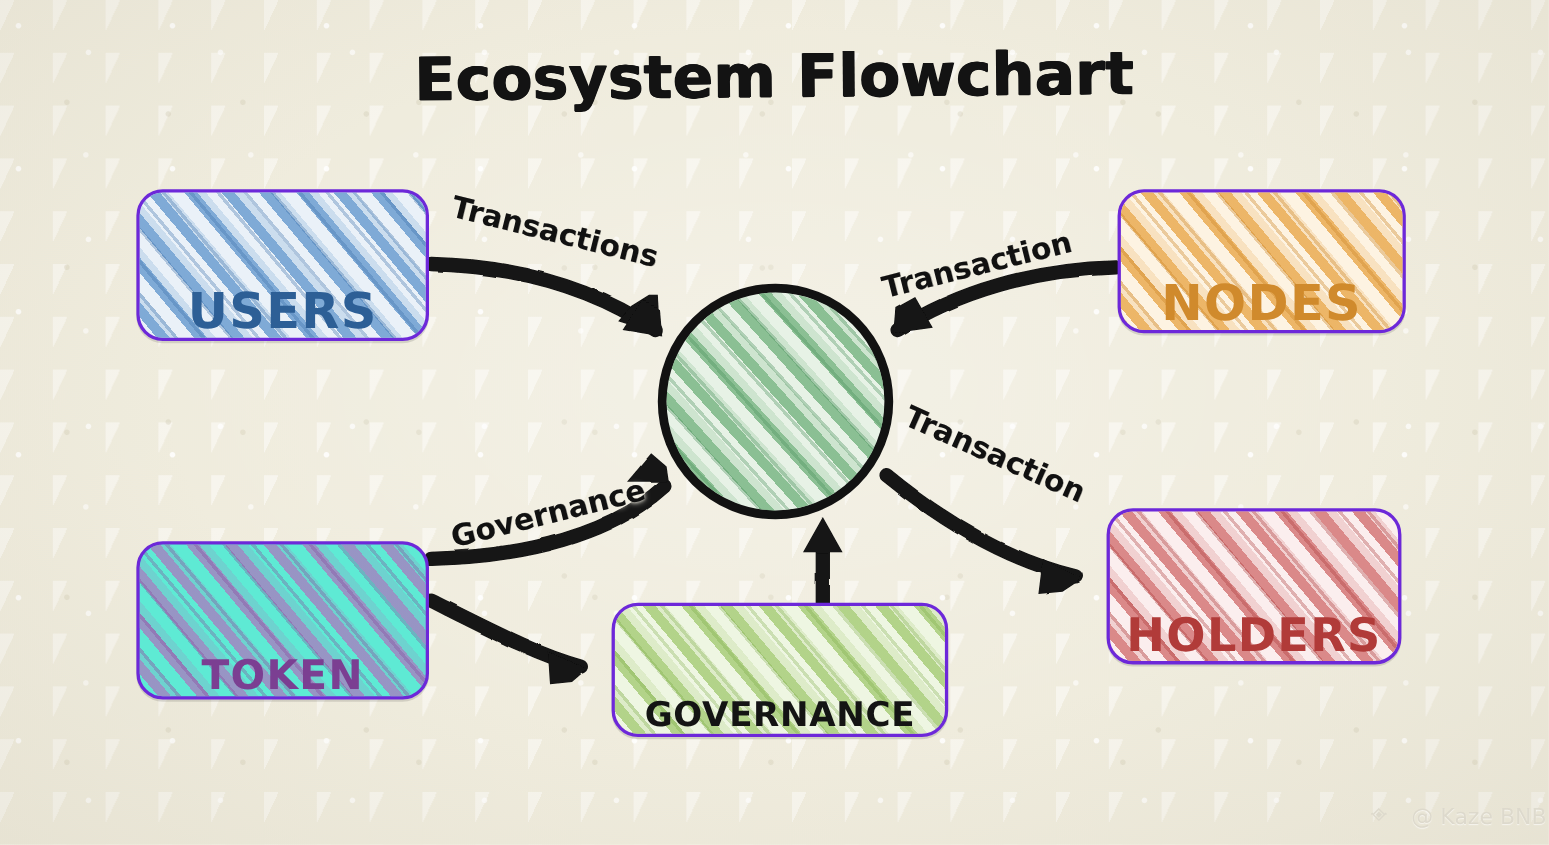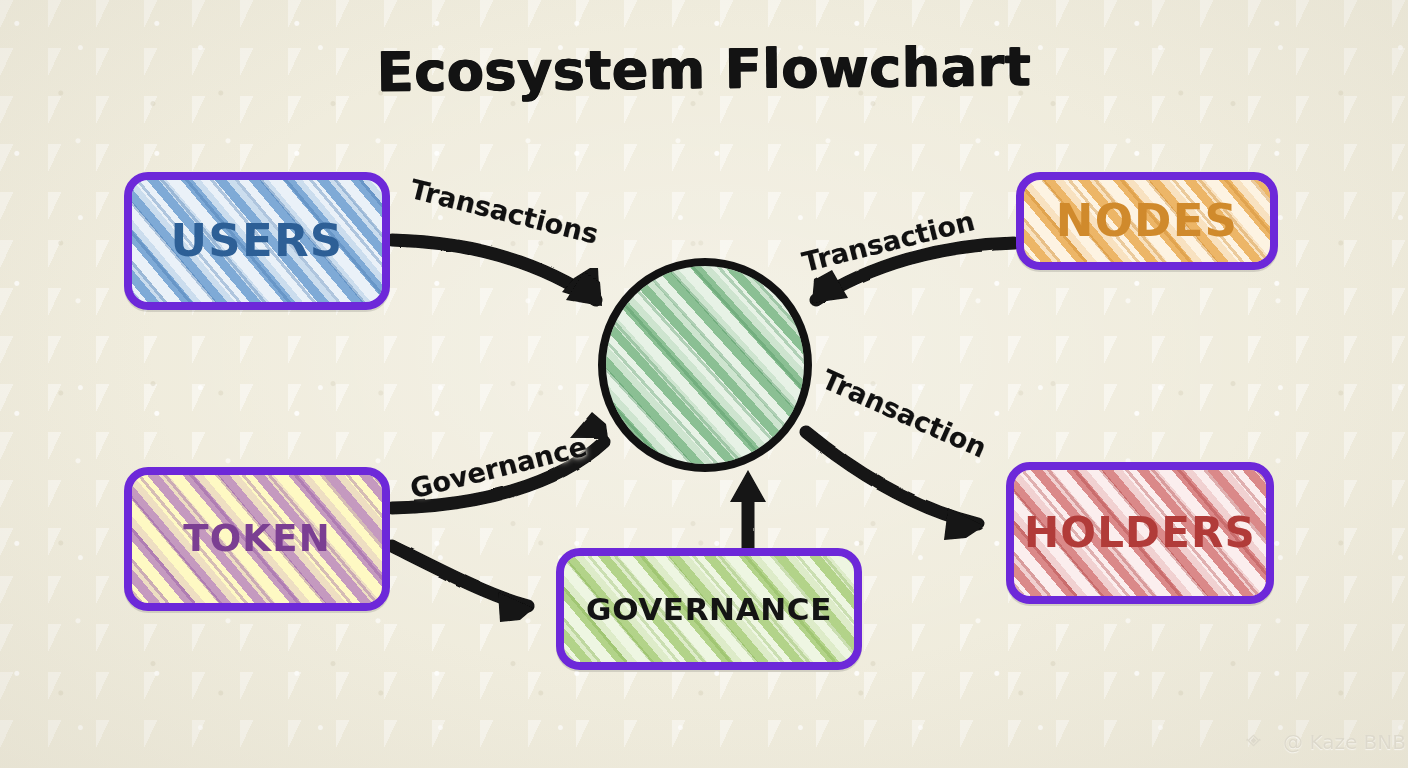--- a/index.html
+++ b/index.html
@@ -36,24 +36,24 @@
     font-family:"DejaVu Sans", sans-serif;
     font-size:54px;font-weight:700;letter-spacing:.5px;
     color:#131313;
     text-shadow:0.7px 0 0 #131313,-0.7px 0 0 #131313,0 0.6px 0 #131313;
     transform:rotate(-0.5deg);
     z-index:4;
   }
 
   .node{
     position:absolute;
-    border:8px solid #6d28d9;
+    border:3px solid #6d28d9;
     border-radius:24px;
     box-sizing:border-box;
-    display:flex;align-items:center;justify-content:center;
+    display:flex;align-items:flex-end;justify-content:center;
     text-align:center;
     overflow:hidden;
     z-index:4;
     box-shadow:0 2px 0 rgba(0,0,0,.12);
   }
   .node .lbl{
     position:relative;z-index:2;
     font-family:"DejaVu Sans", sans-serif;
     font-weight:700;
     line-height:1.06;
@@ -70,34 +70,34 @@
       rgba(255,255,255,0) 15px 26px);
     filter:blur(.35px);
   }
   #n-users .hatch::after{
     background:repeating-linear-gradient(50deg,
       rgba(60,112,170,.40) 0 3px, rgba(255,255,255,0) 3px 19px);
     opacity:.85;
   }
   #n-users .lbl{color:#2d5f96;font-size:45px;}
 
-  #n-nodes{left:1016px;top:172px;width:262px;height:98px;background:#fdf3e2;}
+  #n-nodes{left:1016px;top:172px;width:262px;height:131px;background:#fdf3e2;}
   #n-nodes .hatch::before{
     background:repeating-linear-gradient(50deg,
       rgba(232,166,73,.80) 0 9px, rgba(232,166,73,.22) 9px 16px,
       rgba(255,255,255,0) 16px 27px);
     filter:blur(.35px);
   }
   #n-nodes .hatch::after{
     background:repeating-linear-gradient(50deg,
       rgba(205,135,40,.38) 0 3px, rgba(255,255,255,0) 3px 20px);
   }
   #n-nodes .lbl{color:#d08a2c;font-size:45px;}
 
-  #n-token{left:124px;top:467px;width:266px;height:144px;background:#fef9c3;}
+  #n-token{left:124px;top:492px;width:266px;height:144px;background:#5eead4;}
   #n-token .hatch::before{
     background:repeating-linear-gradient(50deg,
       rgba(174,116,190,.72) 0 9px, rgba(174,116,190,.20) 9px 16px,
       rgba(255,255,255,0) 16px 27px);
     filter:blur(.35px);
   }
   #n-token .hatch::after{
     background:repeating-linear-gradient(50deg,
       rgba(135,72,155,.34) 0 3px, rgba(255,255,255,0) 3px 20px);
   }

